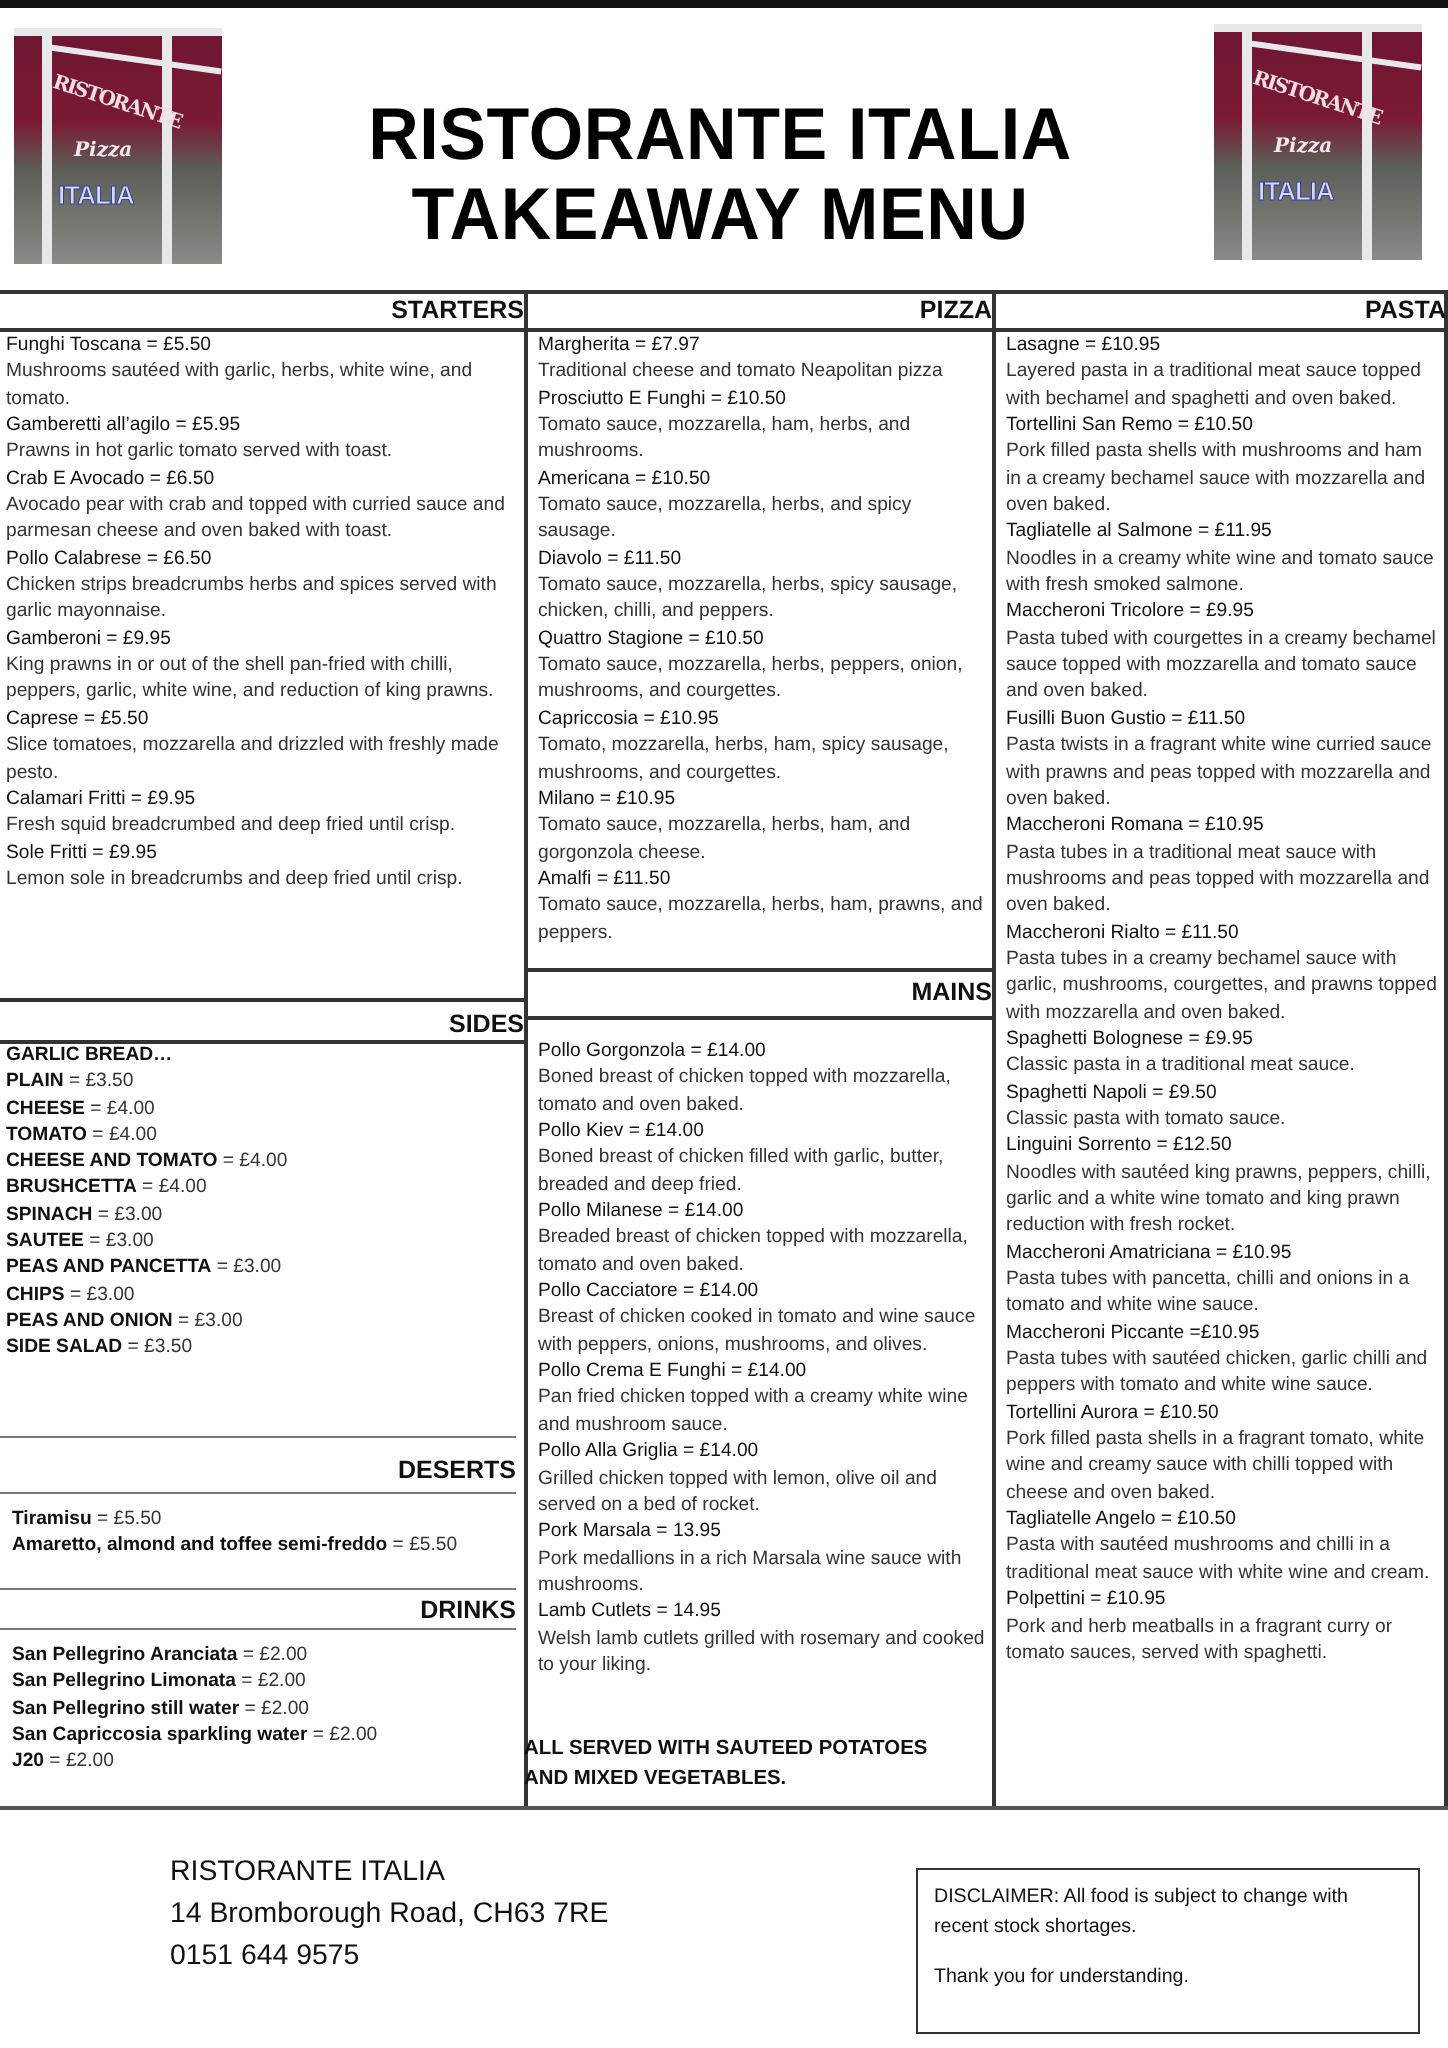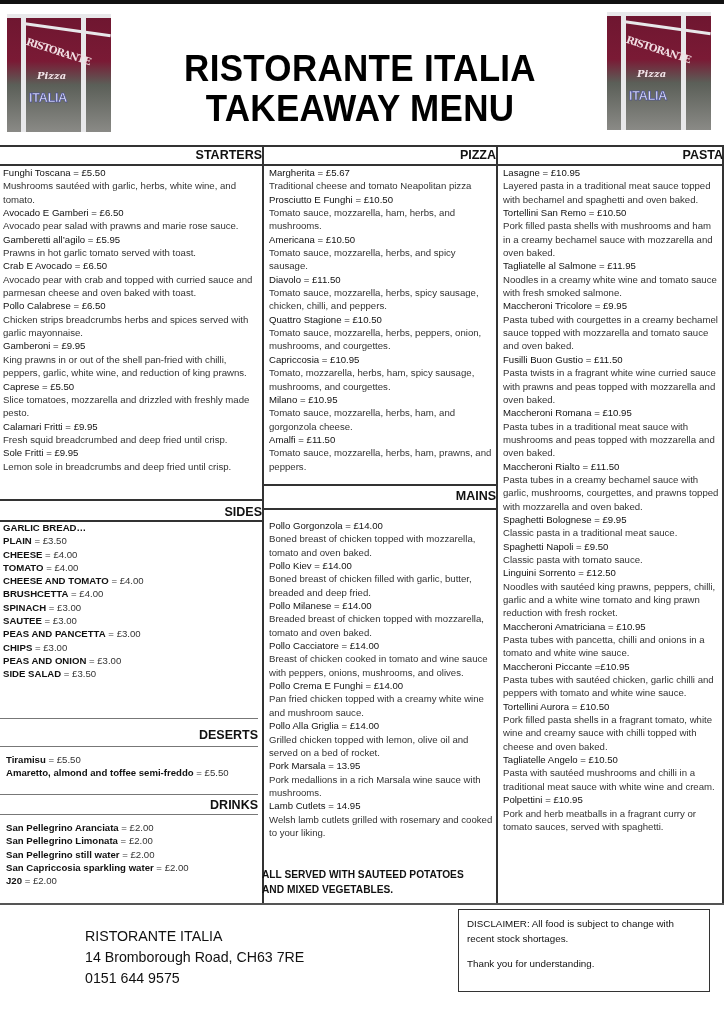--- a/index.html
+++ b/index.html
@@ -23,21 +23,21 @@
   .vline { position: absolute; background: #333; }
 
   .sec-head { position: absolute; text-align: right; font-weight: bold; font-size: 12.5px; color: #111; }
   .col { position: absolute; font-size: 9.6px; line-height: 13.35px; color: #333; }
   .col .name { font-weight: normal; color: #111; }
   .col .desc { color: #333; }
   .simple { font-size: 9.6px; line-height: 13.3px; color: #333; }
   .simple b { color: #111; }
   .note { position: absolute; text-align: left; font-weight: bold; font-size: 10.2px; line-height: 15px; color: #111; }
   .address { position: absolute; left: 85px; top: 926px; font-size: 14.2px; line-height: 21px; color: #111; }
-  .disclaimer { position: absolute; left: 458px; top: 909px; width: 252px; height: 83px; border: 1.5px solid #333;
+  .disclaimer { position: absolute; left: 458px; top: 934px; width: 252px; height: 83px; border: 1.5px solid #333;
                 padding: 6px 8px; font-size: 9.8px; line-height: 15px; color: #111; }
   .disclaimer p + p { margin-top: 10px; }
 </style>
 </head>
 <body>
 
 <div class="topbar"></div>
 
 <div class="photo left">
   <div class="frame" style="left:0;top:0;width:104px;height:4px;"></div>
@@ -76,24 +76,20 @@
 <div class="hline" style="left:0;top:814px;width:258px;height:1px;background:#777;"></div>
 
 <div class="hline" style="left:262px;top:484px;width:236px;height:1.5px;"></div>
 <div class="hline" style="left:262px;top:508px;width:236px;height:1.5px;"></div>
 
 <div class="sec-head" style="left:0;top:148px;width:262px;">STARTERS</div>
 <div class="col" style="left:3px;top:166px;width:257px;">
   <div>
       <div class="name">Funghi Toscana = £5.50</div>
       <div class="desc">Mushrooms sautéed with garlic, herbs, white wine, and tomato.</div>
-    </div>
-  <div>
-      <div class="name">Avocado E Gamberi = £6.50</div>
-      <div class="desc">Avocado pear salad with prawns and marie rose sauce.</div>
     </div>
   <div>
       <div class="name">Gamberetti all’agilo = £5.95</div>
       <div class="desc">Prawns in hot garlic tomato served with toast.</div>
     </div>
   <div>
       <div class="name">Crab E Avocado = £6.50</div>
       <div class="desc">Avocado pear with crab and topped with curried sauce and parmesan cheese and oven baked with toast.</div>
     </div>
   <div>
@@ -145,21 +141,21 @@
   <div><b>San Pellegrino Aranciata</b><span> = £2.00</span></div>
   <div><b>San Pellegrino Limonata</b><span> = £2.00</span></div>
   <div><b>San Pellegrino still water</b><span> = £2.00</span></div>
   <div><b>San Capriccosia sparkling water</b><span> = £2.00</span></div>
   <div><b>J20</b><span> = £2.00</span></div>
 </div>
 
 <div class="sec-head" style="left:262px;top:148px;width:234px;">PIZZA</div>
 <div class="col" style="left:269px;top:166px;width:225px;">
   <div>
-      <div class="name">Margherita = £5.67</div>
+      <div class="name">Margherita = £7.97</div>
       <div class="desc">Traditional cheese and tomato Neapolitan pizza</div>
     </div>
   <div>
       <div class="name">Prosciutto E Funghi = £10.50</div>
       <div class="desc">Tomato sauce, mozzarella, ham, herbs, and mushrooms.</div>
     </div>
   <div>
       <div class="name">Americana = £10.50</div>
       <div class="desc">Tomato sauce, mozzarella, herbs, and spicy sausage.</div>
     </div>

